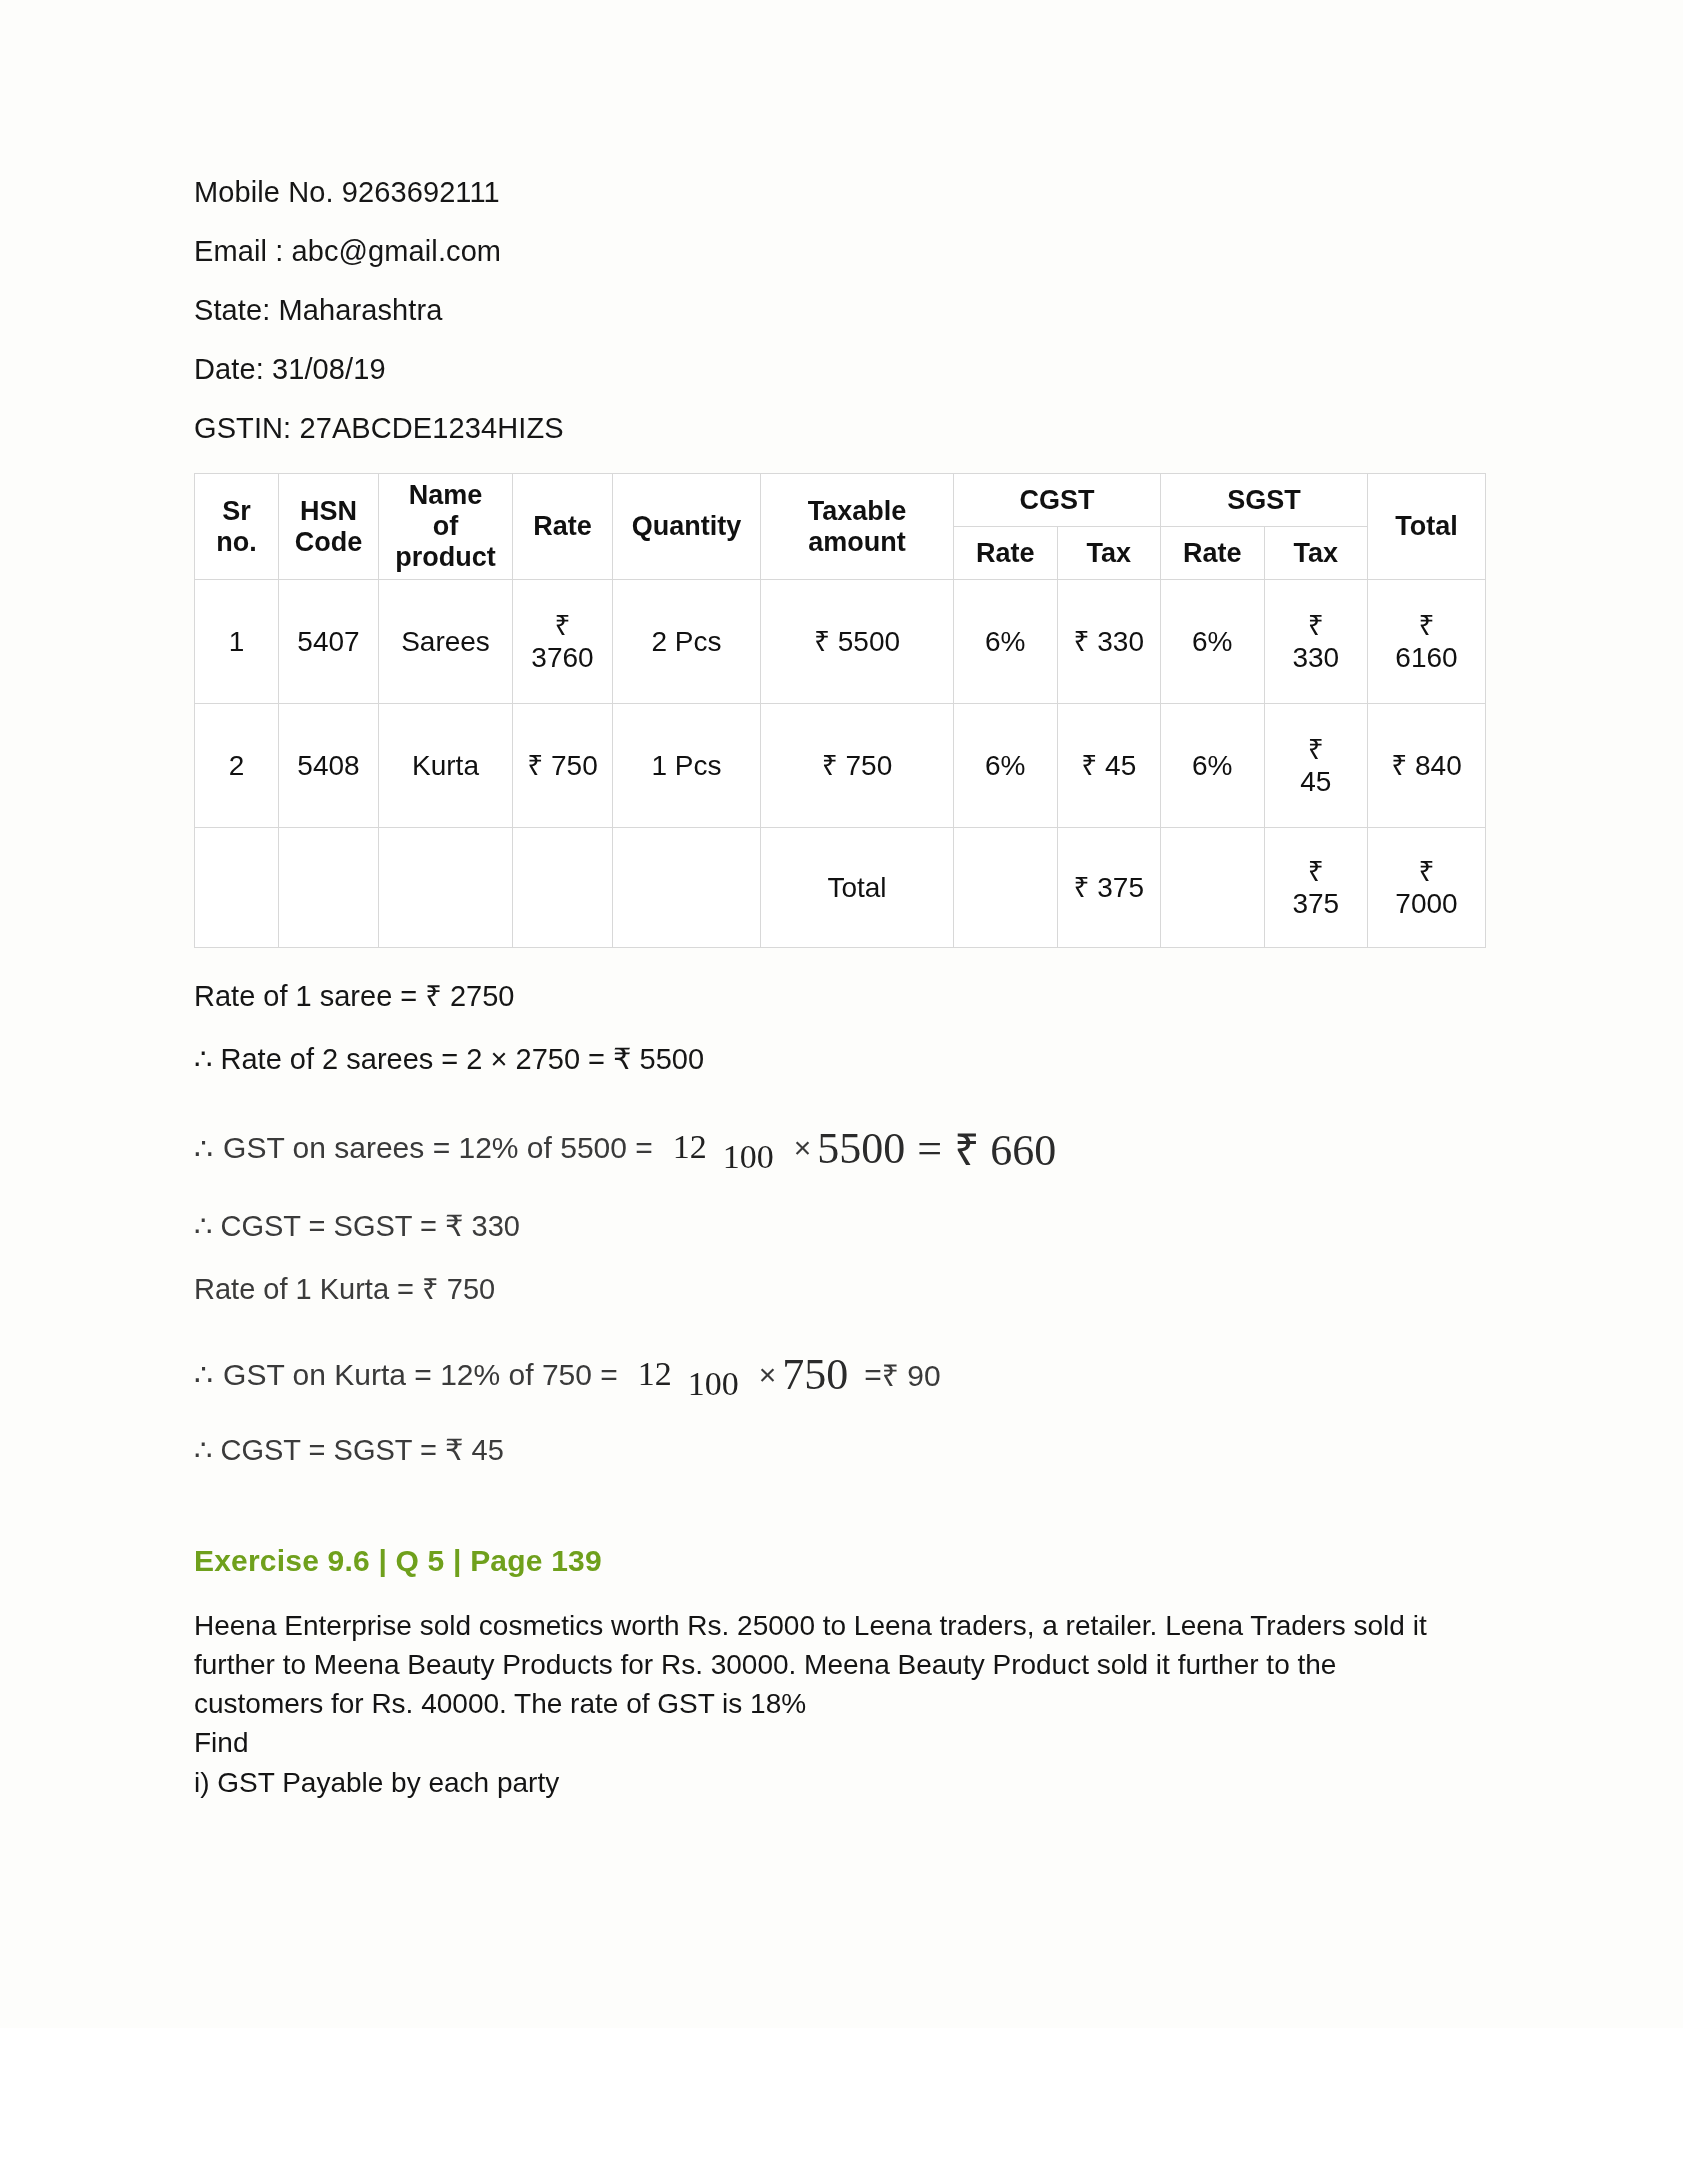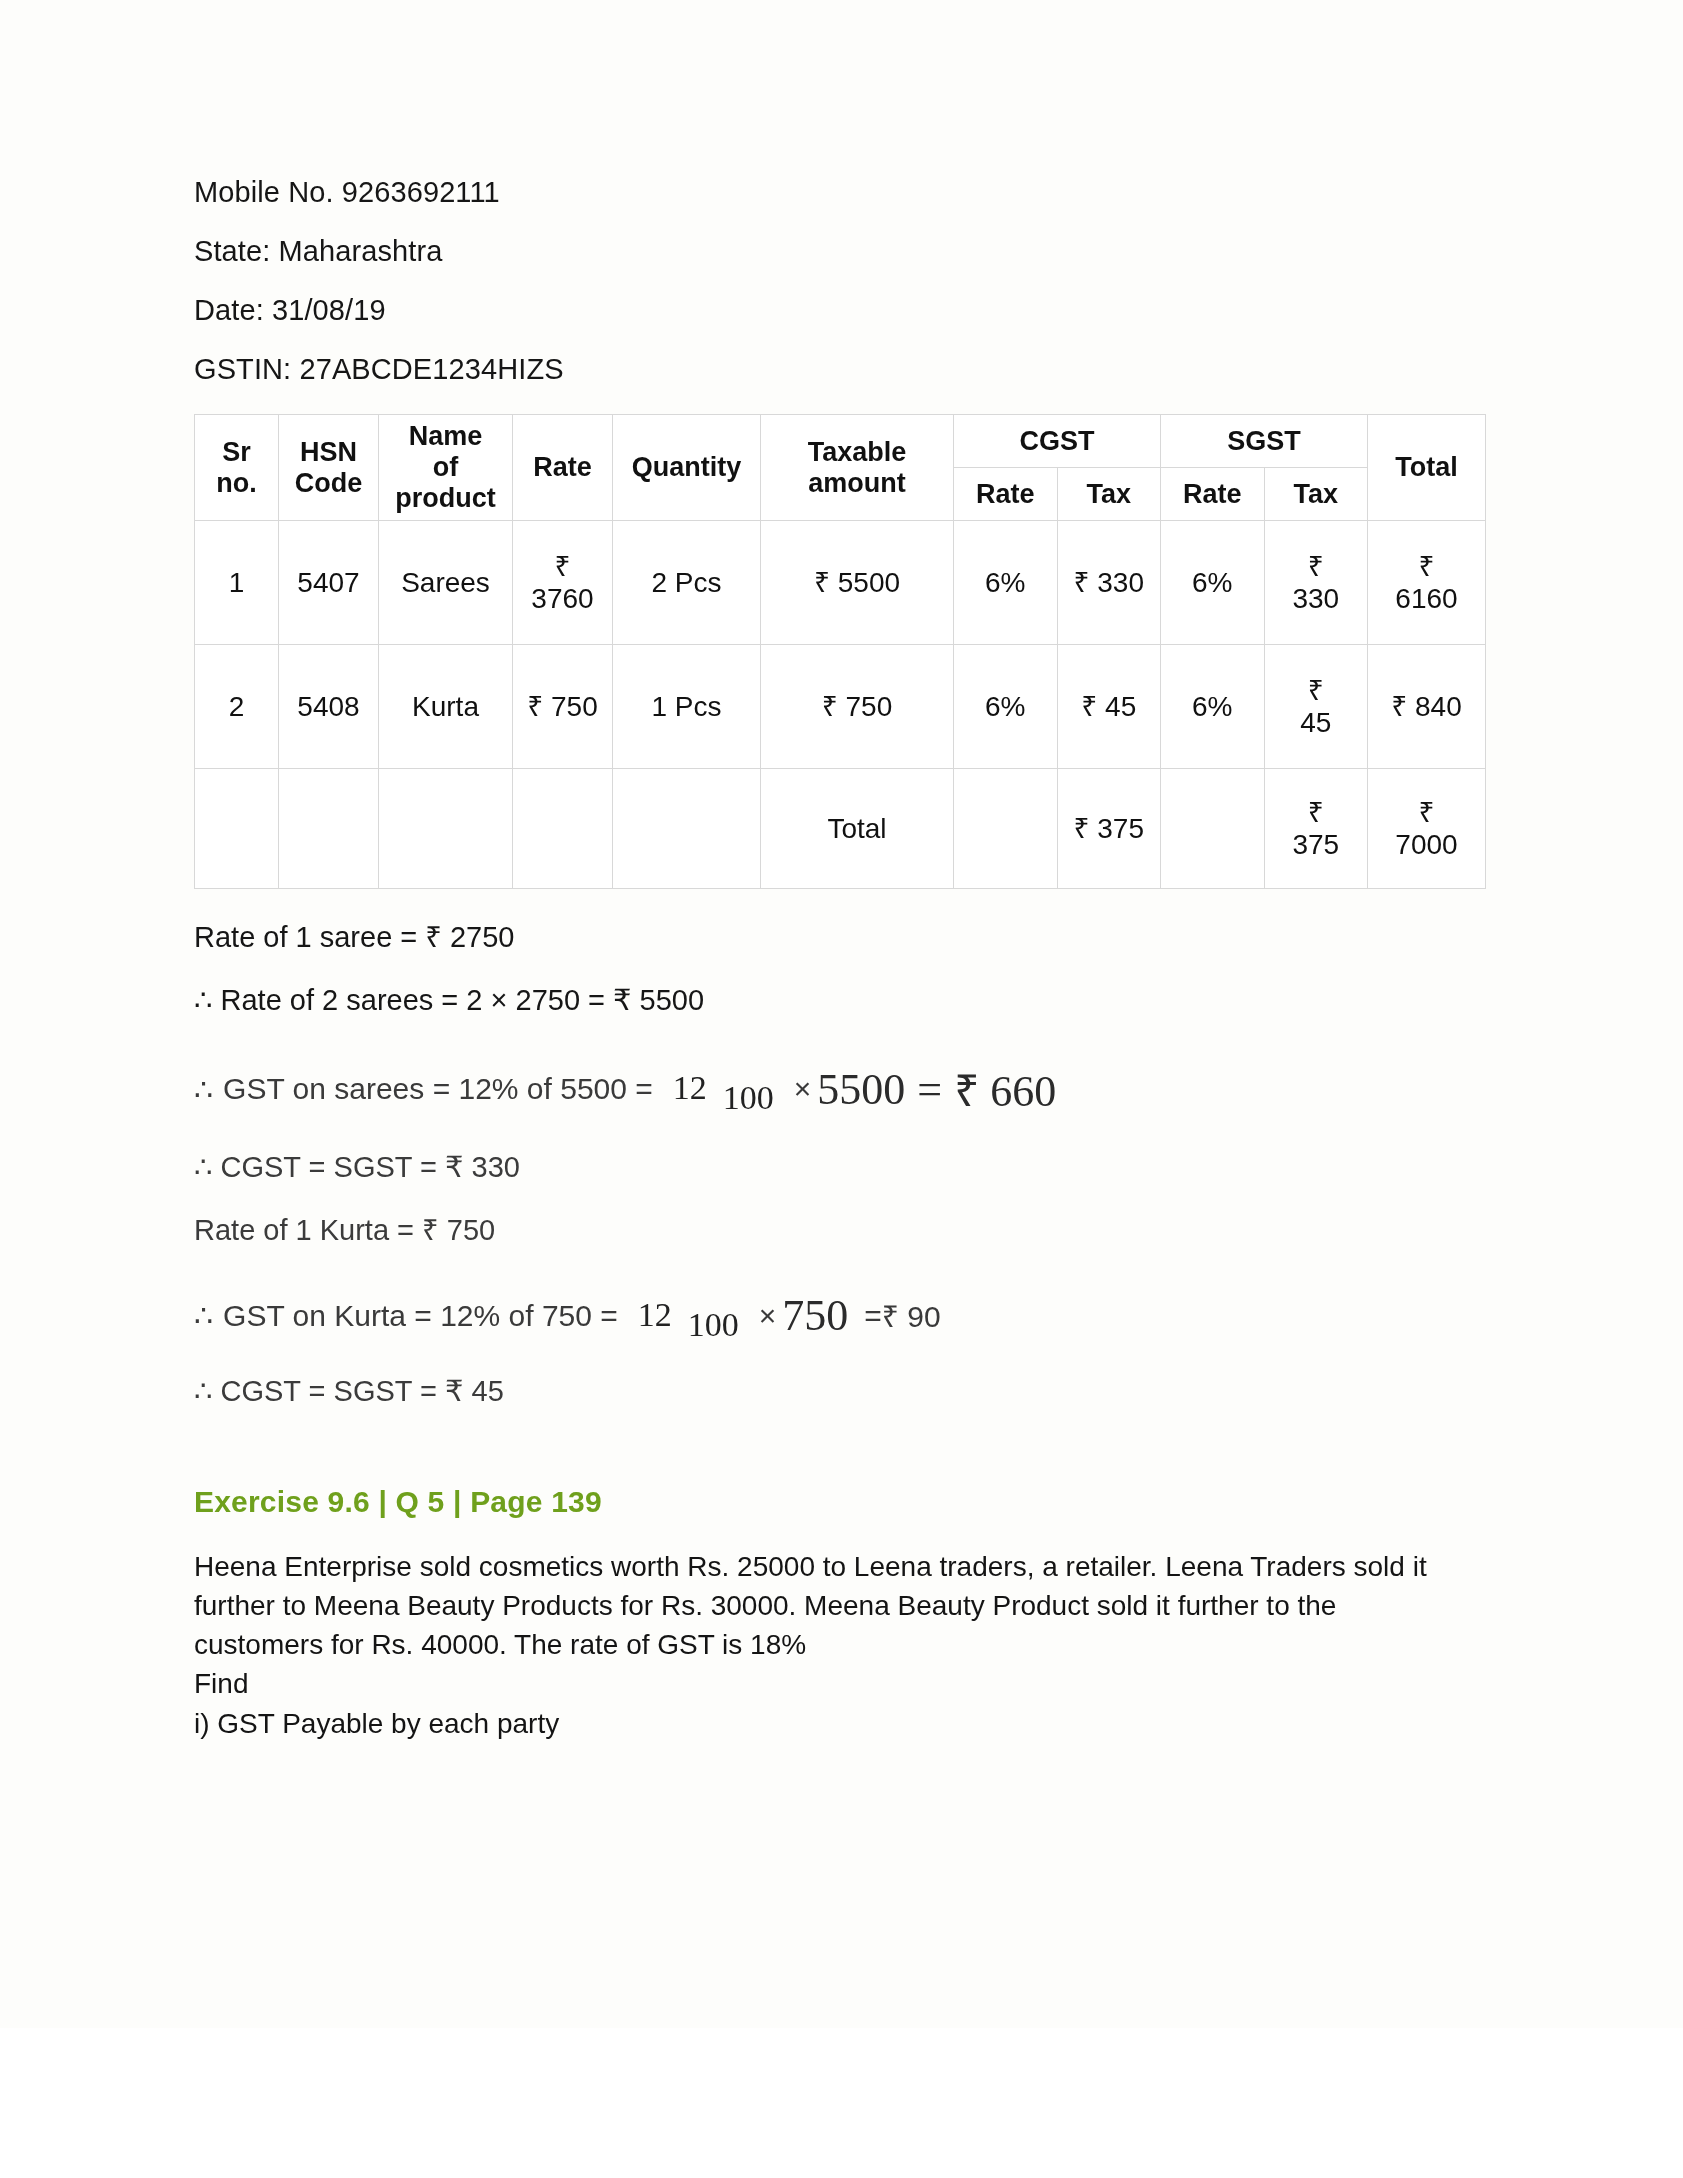--- a/index.html
+++ b/index.html
@@ -146,20 +146,21 @@
   .question .q-sub { display: block; }
 </style>
 </head>
 <body>
 
 <div class="page">
   <div class="content">
 
     <div>
       <div class="info-line">Mobile No. 9263692111</div>
+      <div class="info-line">Email : abc@gmail.com</div>
       <div class="info-line">State: Maharashtra</div>
       <div class="info-line">Date: 31/08/19</div>
       <div class="info-line">GSTIN: 27ABCDE1234HIZS</div>
     </div>
 
     <table class="invoice-table">
       <thead>
         <tr>
           <th class="c-sr" rowspan="2">
             <span>Sr</span><br>

